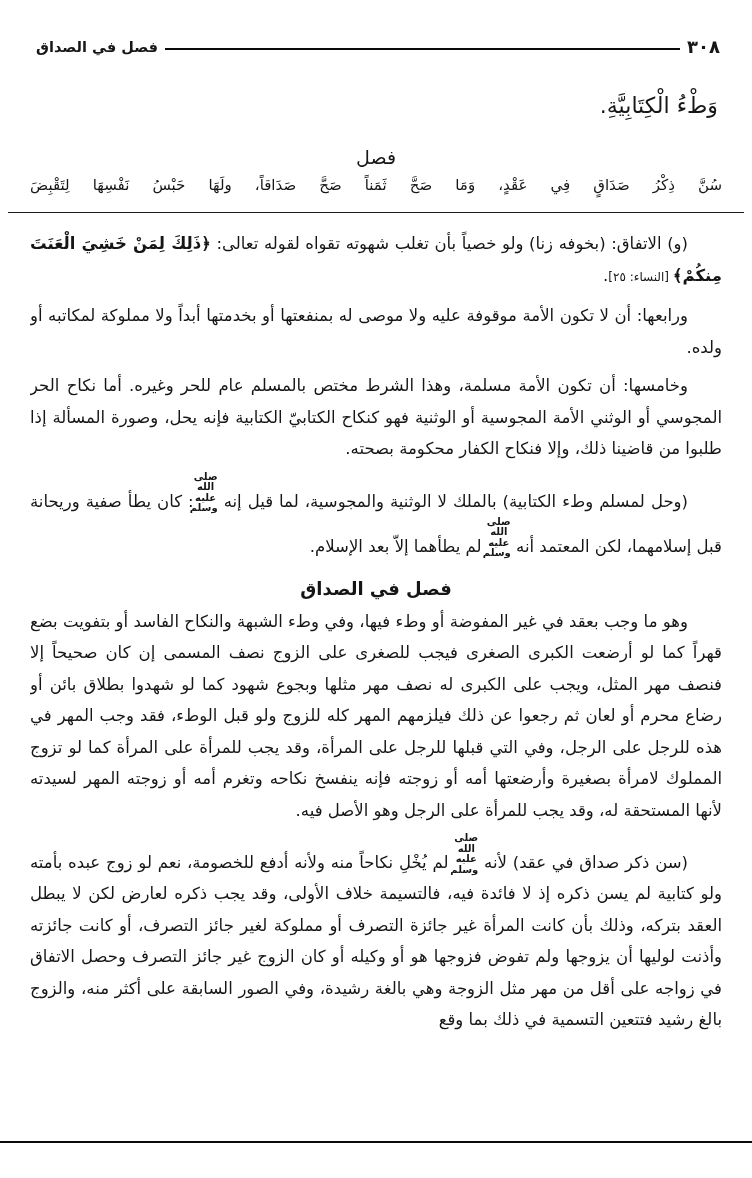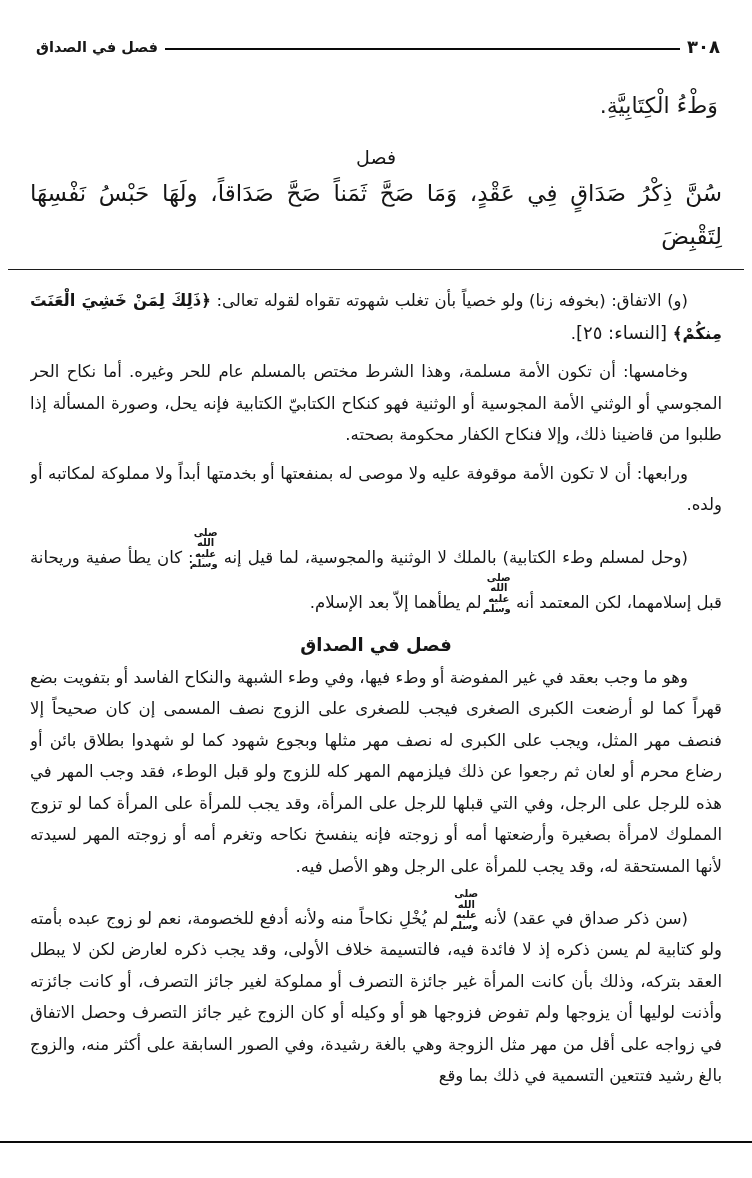--- a/index.html
+++ b/index.html
@@ -47,21 +47,21 @@
     text-align:right;
   }
   .fasl-heading{
     margin:22px 0 4px;
     text-align:center;
     font-size:19px;
     font-weight:normal;
   }
   .matn-line{
     margin:2px 0 12px;
-    font-size:23px;
+    font-size:15px;
     line-height:1.85;
     text-align:justify;
     text-align-last:justify;
   }
   .matn-divider{
     border:none;
     border-top:1.6px solid #1c1c1c;
     margin:4px -22px 8px;
   }
   
@@ -77,21 +77,21 @@
     text-indent:34px;
   }
   .sadaq-heading{
     margin:16px 0 6px;
     text-align:center;
     font-size:18px;
     font-weight:bold;
   }
   .seg-bold{font-weight:normal;}
   .seg-quran{font-weight:bold;}
-  .seg-ref{font-size:18px;}
+  .seg-ref{font-size:12px;}
   .seg-saw{
     display:inline-block;
     width:24px;
     font-size:10px;
     line-height:1.05;
     text-align:center;
     vertical-align:-5px;
     font-weight:bold;
     white-space:normal;
     text-indent:0;
@@ -118,22 +118,22 @@
   <p class="matn-continuation">وَطْءُ الْكِتَابِيَّةِ.</p>
 
   <h2 class="fasl-heading">فصل</h2>
 
   <p class="matn-line">سُنَّ ذِكْرُ صَدَاقٍ فِي عَقْدٍ، وَمَا صَحَّ ثَمَناً صَحَّ صَدَاقاً، ولَهَا حَبْسُ نَفْسِهَا لِتَقْبِضَ</p>
 
   <hr class="matn-divider">
 
   <div class="commentary">
     <p><span class="seg-bold">(و)</span><span> الاتفاق: </span><span class="seg-bold">(بخوفه زنا)</span><span> ولو خصياً بأن تغلب شهوته تقواه لقوله تعالى: </span><span class="seg-quran">﴿ذَلِكَ لِمَنْ خَشِيَ الْعَنَتَ مِنكُمْ﴾</span><span class="seg-ref"> [النساء: ٢٥]</span><span>.</span></p>
+    <p><span>ورابعها: أن لا تكون الأمة موقوفة عليه ولا موصى له بمنفعتها أو بخدمتها أبداً ولا مملوكة لمكاتبه أو ولده.</span></p>
     <p><span>وخامسها: أن تكون الأمة مسلمة، وهذا الشرط مختص بالمسلم عام للحر وغيره. أما نكاح الحر المجوسي أو الوثني الأمة المجوسية أو الوثنية فهو كنكاح الكتابيّ الكتابية فإنه يحل، وصورة المسألة إذا طلبوا من قاضينا ذلك، وإلا فنكاح الكفار محكومة بصحته.</span></p>
-    <p><span>ورابعها: أن لا تكون الأمة موقوفة عليه ولا موصى له بمنفعتها أو بخدمتها أبداً ولا مملوكة لمكاتبه أو ولده.</span></p>
     <p><span class="seg-bold">(وحل لمسلم وطء الكتابية)</span><span> بالملك لا الوثنية والمجوسية، لما قيل إنه </span><span class="seg-saw">صلى الله عليه وسلم</span><span>: كان يطأ صفية وريحانة قبل إسلامهما، لكن المعتمد أنه </span><span class="seg-saw">صلى الله عليه وسلم</span><span> لم يطأهما إلاّ بعد الإسلام.</span></p>
 
     <h3 class="sadaq-heading">فصل في الصداق</h3>
 
     <p><span>وهو ما وجب بعقد في غير المفوضة أو وطء فيها، وفي وطء الشبهة والنكاح الفاسد أو بتفويت بضع قهراً كما لو أرضعت الكبرى الصغرى فيجب للصغرى على الزوج نصف المسمى إن كان صحيحاً إلا فنصف مهر المثل، ويجب على الكبرى له نصف مهر مثلها وبجوع شهود كما لو شهدوا بطلاق بائن أو رضاع محرم أو لعان ثم رجعوا عن ذلك فيلزمهم المهر كله للزوج ولو قبل الوطء، فقد وجب المهر في هذه للرجل على الرجل، وفي التي قبلها للرجل على المرأة، وقد يجب للمرأة على المرأة كما لو تزوج المملوك لامرأة بصغيرة وأرضعتها أمه أو زوجته فإنه ينفسخ نكاحه وتغرم أمه أو زوجته المهر لسيدته لأنها المستحقة له، وقد يجب للمرأة على الرجل وهو الأصل فيه.</span></p>
     <p><span class="seg-bold">(سن ذكر صداق في عقد)</span><span> لأنه </span><span class="seg-saw">صلى الله عليه وسلم</span><span> لم يُخْلِ نكاحاً منه ولأنه أدفع للخصومة، نعم لو زوج عبده بأمته ولو كتابية لم يسن ذكره إذ لا فائدة فيه، فالتسيمة خلاف الأولى، وقد يجب ذكره لعارض لكن لا يبطل العقد بتركه، وذلك بأن كانت المرأة غير جائزة التصرف أو مملوكة لغير جائز التصرف، أو كانت جائزته وأذنت لوليها أن يزوجها ولم تفوض فزوجها هو أو وكيله أو كان الزوج غير جائز التصرف وحصل الاتفاق في زواجه على أقل من مهر مثل الزوجة وهي بالغة رشيدة، وفي الصور السابقة على أكثر منه، والزوج بالغ رشيد فتتعين التسمية في ذلك بما وقع</span></p>
   </div>
 
   <div class="footer-rule"></div>
 

